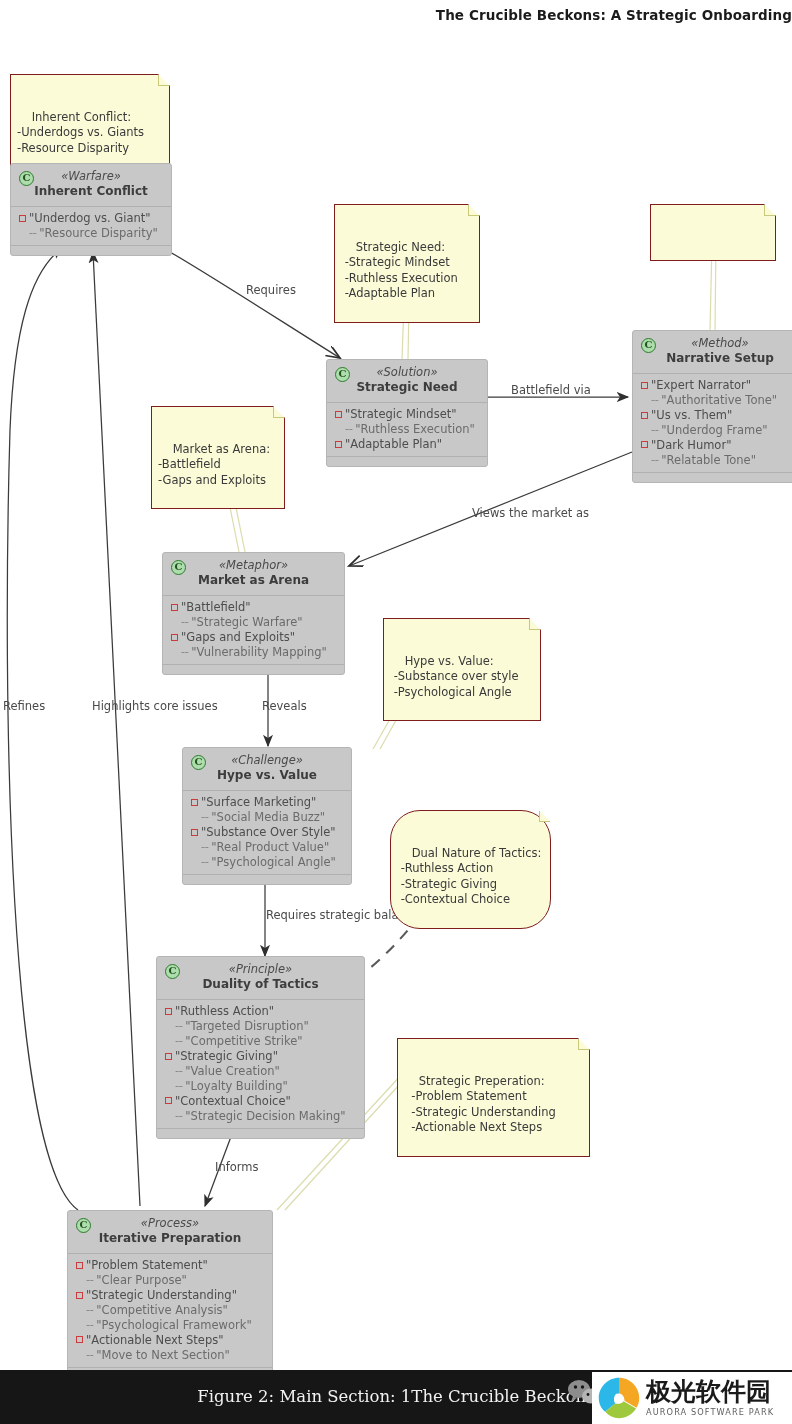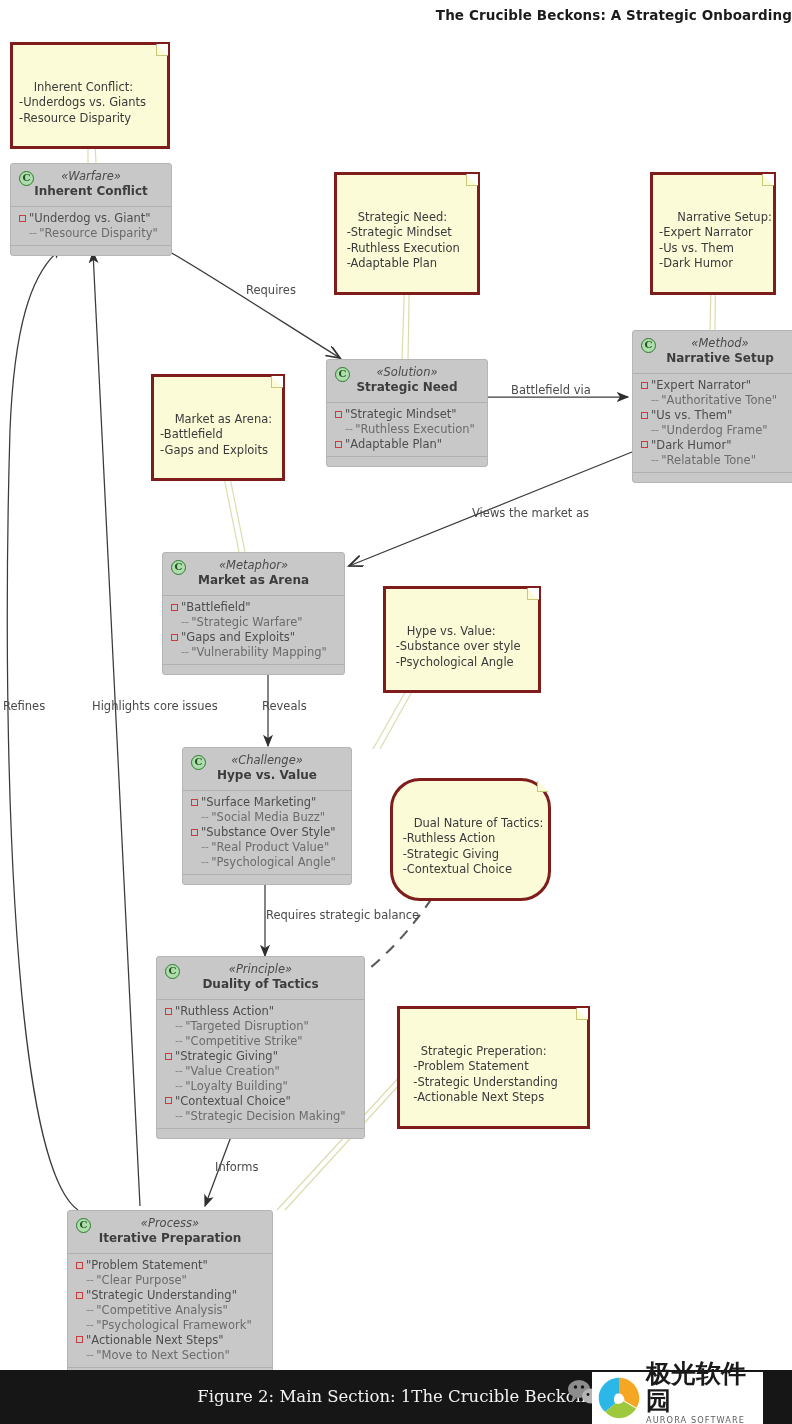--- a/index.html
+++ b/index.html
@@ -103,26 +103,27 @@
   }
   .attr.sub .dashes {
     color: #8c8c8c;
     margin-right: 3px;
     letter-spacing: -0.5px;
   }
   
   .note {
     position: absolute;
     background: #fbfbd8;
-    border: 3px solid #7f1d1d;
+    border: 1px solid #7f1d1d;
     color: #3a3a3a;
     font-size: 11.5px;
     line-height: 1.34;
     padding: 4px 10px 5px 6px;
     white-space: pre;
+    margin-top: 32px;
   }
   .note-fold {
     position: absolute;
     top: 0; right: 0;
     width: 11px; height: 11px;
     background: #fbfbd8;
     border-left: 1px solid #c8c87a;
     border-bottom: 1px solid #c8c87a;
   }
   .note-fold::after {
@@ -168,21 +169,21 @@
     white-space: nowrap;
   }
   #wechat-icon {
     position: absolute;
     left: 566px; top: 1378px;
     width: 36px; height: 30px;
   }
   #watermark {
     position: absolute;
     left: 592px; top: 1372px;
-    width: 171px; height: 52px;
+    width: 200px; height: 52px;
     background: #ffffff;
     display: flex;
     align-items: center;
     padding-left: 4px;
   }
   #wm-logo { width: 46px; height: 46px; flex: none; }
   #wm-text { margin-left: 4px; }
   #wm-cn {
     font-size: 25px;
     font-weight: bold;
@@ -272,24 +273,20 @@
   <div class="note" style="left:334px; top:172px; width:146px;">
     <span class="note-fold"></span>
     <span>Strategic Need:
  -Strategic Mindset
  -Ruthless Execution
  -Adaptable Plan</span>
   </div>
 
   <div class="note" style="left:650px; top:172px; width:126px;">
     <span class="note-fold"></span>
-    <span> Narrative Setup:
--Expert Narrator
--Us vs. Them
--Dark Humor</span>
   </div>
 
   <div class="note" style="left:151px; top:374px; width:134px;">
     <span class="note-fold"></span>
     <span>Market as Arena:
 -Battlefield
 -Gaps and Exploits</span>
   </div>
 
   <div class="note" style="left:383px; top:586px; width:158px;">

